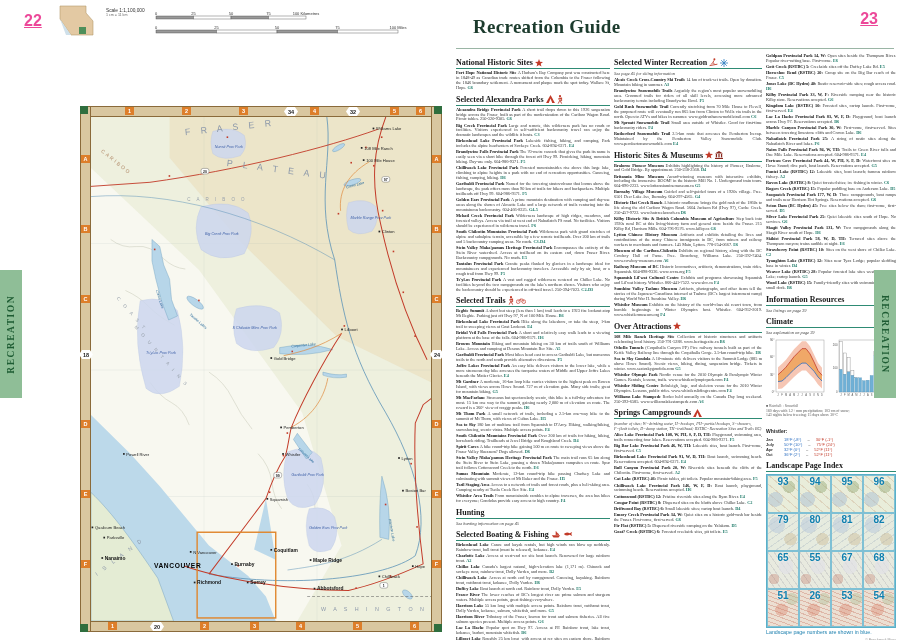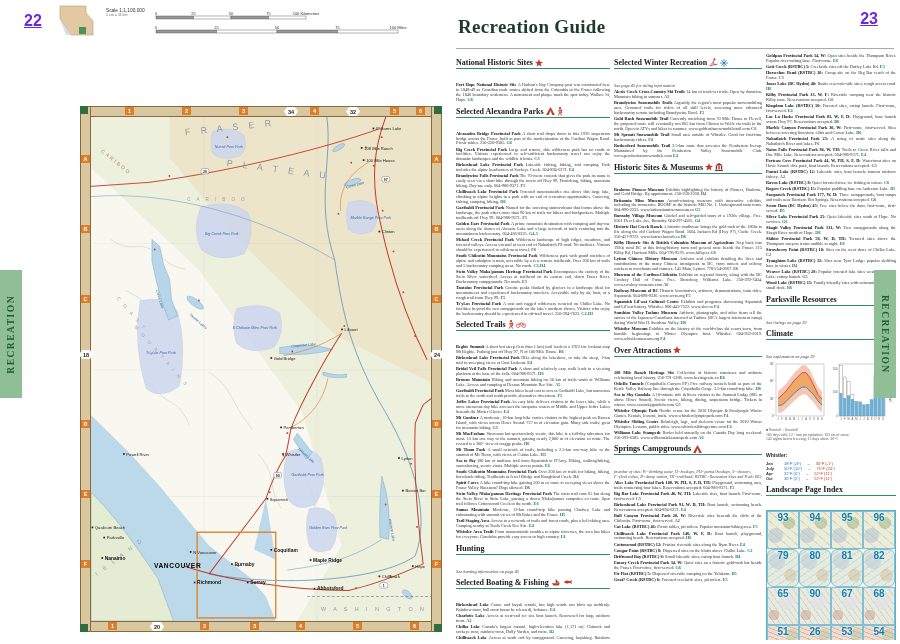--- a/index.html
+++ b/index.html
@@ -4,21 +4,21 @@
 <style>
   html,body{margin:0;padding:0;background:#fff;}
   body{width:900px;height:644px;position:relative;overflow:hidden;font-family:"Liberation Serif",serif;-webkit-font-smoothing:antialiased;}
   
   .edge-tab{position:absolute;top:270px;width:22px;height:128px;background:#8fbe97;display:flex;align-items:center;justify-content:center;}
   .edge-tab.left{left:0;}
   .edge-tab.right{right:0;}
   .edge-tab span{writing-mode:vertical-rl;transform:rotate(180deg);font:bold 9.5px "Liberation Serif",serif;letter-spacing:1.5px;color:#1e5c33;}
   .edge-tab.right span{transform:none;}
   
-  .pageno{position:absolute;font:bold 16px "Liberation Sans",sans-serif;color:#6d28d9;text-decoration:underline;}
+  .pageno{position:absolute;font:bold 16px "Liberation Sans",sans-serif;color:#ec4899;text-decoration:underline;}
   #pn-left{left:24px;top:12px;}
   #pn-right{right:18px;top:10px;}
   #locator{position:absolute;left:56px;top:4px;}
   #scale-area{position:absolute;left:106px;top:8px;width:330px;height:30px;font-family:"Liberation Sans",sans-serif;color:#333;}
   #scale-label{font-size:4.8px;}
   #scale-sublabel{font-size:3.6px;color:#666;}
   
   .band{position:absolute;background:#d9c7a0;border:0.5px solid #8a6a3a;box-sizing:border-box;}
   #band-top{left:80px;top:106px;width:362px;height:11px;}
   #band-bottom{left:80px;top:621px;width:362px;height:11px;}
@@ -35,26 +35,26 @@
   .rg3{font-size:5px;fill:#b08968;letter-spacing:2px;}
   .st{font-size:5.5px;fill:#8d99aa;letter-spacing:3px;}
   .ct{font-size:4.2px;fill:#222;}
   .ct2{font-size:5px;fill:#111;font-weight:bold;}
   .ct3{font-size:6.8px;fill:#000;font-weight:bold;letter-spacing:.6px;}
   .pk{font-size:3.8px;fill:#3f61a8;font-style:italic;}
   .lk{font-size:3.6px;fill:#2e6f9e;font-style:italic;}
   .shield-t{font-size:3.6px;fill:#222;font-weight:bold;text-anchor:middle;}
   
   #guide{position:absolute;left:456px;top:0;width:440px;height:644px;}
-  #guide-title{font:bold 19px "Liberation Serif",serif;color:#1c3b2d;letter-spacing:.3px;position:absolute;left:2px;top:16px;}
+  #guide-title{font:bold 19px "Liberation Serif",serif;color:#1c3b2d;letter-spacing:.3px;position:absolute;left:17px;top:16px;}
   #title-rule{position:absolute;left:0;top:48px;width:438px;border-top:1px solid #9ab5a5;}
   #cols{position:absolute;left:0;top:54px;width:440px;height:586px;display:flex;gap:4px;overflow:hidden;}
   .col{overflow:hidden;}
   #col0{width:154px;}#col1{width:148px;}#col2{width:130px;}
-  .sec-h{font:bold 8px "Liberation Serif",serif;color:#1a1a1a;border-bottom:0.8px solid #2e8b74;padding:2px 0 1px;margin:2px 0 14px;display:flex;align-items:center;gap:2px;}
+  .sec-h{font:bold 8px "Liberation Serif",serif;color:#1a1a1a;border-bottom:0.8px solid #2e8b74;padding:2px 0 1px;margin:2px 0 2px;display:flex;align-items:center;gap:2px;}
   .ic{display:inline-flex;align-items:center;}
   .ic svg{display:block;}
   .note{font:italic 4.4px "Liberation Serif",serif;color:#444;margin:1px 0 2px;}
   .legend{font:italic 4.1px "Liberation Serif",serif;color:#444;margin:1px 0 2px;}
   p.entry{font-size:4.3px;line-height:4.9px;color:#333;margin:0 0 1.2px;text-align:justify;}
   p.entry b{color:#111;}
   p.entry .g{color:#1d7a68;font-weight:bold;}
   
   #climate-block{margin:1px 0 2px;}
   #charts{display:flex;gap:3px;}
@@ -70,21 +70,21 @@
   #index-map{width:128px;border:1.6px solid #5ab0c8;display:grid;grid-template-columns:repeat(4,1fr);grid-template-rows:repeat(4,38px);}
   .icell{border:0.5px solid #7fc0d4;box-sizing:border-box;display:flex;align-items:flex-start;justify-content:center;position:relative;}
   .icell span{font:bold 10px "Liberation Sans",sans-serif;color:#0f7fae;text-shadow:0 0 2px #fff;}
   .r0{background:
     radial-gradient(circle at 70% 30%,rgba(150,170,120,.45) 0 18%,transparent 19%),
     radial-gradient(circle at 25% 65%,rgba(170,190,210,.5) 0 22%,transparent 23%),
     repeating-linear-gradient(40deg,rgba(170,100,60,.18) 0 1px,transparent 1px 7px),#e9edda;}
   .r1{background:
     radial-gradient(circle at 30% 30%,rgba(190,205,220,.6) 0 24%,transparent 25%),
     radial-gradient(circle at 75% 70%,rgba(200,180,140,.4) 0 18%,transparent 19%),
-    repeating-linear-gradient(-35deg,rgba(120,140,170,.2) 0 1px,transparent 1px 6px),#e6ebdf; border-radius: 6px;}
+    repeating-linear-gradient(-35deg,rgba(120,140,170,.2) 0 1px,transparent 1px 6px),#e6ebdf;}
   .r2{background:
     radial-gradient(circle at 60% 40%,rgba(225,225,230,.7) 0 26%,transparent 27%),
     radial-gradient(circle at 20% 75%,rgba(180,80,60,.25) 0 14%,transparent 15%),
     repeating-linear-gradient(55deg,rgba(150,150,160,.25) 0 1px,transparent 1px 5px),#e8eadf;}
   .r3{background:
     radial-gradient(circle at 45% 55%,rgba(215,120,95,.35) 0 24%,transparent 25%),
     radial-gradient(circle at 80% 25%,rgba(170,190,150,.4) 0 16%,transparent 17%),
     repeating-linear-gradient(20deg,rgba(190,90,70,.3) 0 1px,transparent 1px 4px),#ecdfd2;}
   #index-caption{font:5.3px "Liberation Sans",sans-serif;color:#1b7fae;margin-top:1.5px;}
   #credit{font:3.5px "Liberation Sans",sans-serif;color:#999;text-align:right;margin-top:3px;}
@@ -559,21 +559,21 @@
         <p class="entry"><b>Sasquatch Provincial Park 177, W, D: </b>Three campgrounds, boat ramps and trails near Harrison Hot Springs. Reservations accepted. <span class="g">G6</span></p>
         <p class="entry"><b>Seton Dam (BC Hydro) 45: </b>Free sites below the dam; first-come, first-served. <span class="g">D5</span></p>
         <p class="entry"><b>Silver Lake Provincial Park 25: </b>Quiet lakeside sites south of Hope. No services. <span class="g">G6</span></p>
         <p class="entry"><b>Skagit Valley Provincial Park 131, W: </b>Two campgrounds along the Skagit River south of Hope. <span class="g">H6</span></p>
         <p class="entry"><b>Skihist Provincial Park 58, W, D, TH: </b>Terraced sites above the Thompson canyon; trains audible at night. <span class="g">E6</span></p>
         <p class="entry"><b>Strawberry Point (RSTBC) 10: </b>Sites on the west shore of Chilko Lake. <span class="g">C2</span></p>
         <p class="entry"><b>Tyaughton Lake (RSTBC) 12: </b>Sites near Tyax Lodge; popular sledding base in winter. <span class="g">D4</span></p>
         <p class="entry"><b>Weaver Lake (RSTBC) 28: </b>Popular forested lake sites west of Harrison Lake; cartop launch. <span class="g">G5</span></p>
         <p class="entry"><b>Wood Lake (RSTBC) 15: </b>Family-friendly sites with swimming beach and small dock. <span class="g">B6</span></p>
         <div class="sec-h">
-          <span>Parksville Resources</span>
+          <span>Information Resources</span>
         </div>
         <div class="note">See listings on page 39</div>
         <div class="sec-h">
           <span>Climate</span>
         </div>
         <div class="note">See explanation on page 39</div>
         <div id="climate-block">
       <div id="charts">
         <svg id="temp-chart" width="62" height="66" viewBox="0 0 62 66">
               <rect x="10" y="3" width="48" height="52" fill="#fff" stroke="#888" stroke-width="0.4"></rect>
@@ -699,21 +699,21 @@
             <div class="icell r1">
               <span>81</span>
             </div>
             <div class="icell r1">
               <span>82</span>
             </div>
             <div class="icell r2">
               <span>65</span>
             </div>
             <div class="icell r2">
-              <span>90</span>
+              <span>55</span>
             </div>
             <div class="icell r2">
               <span>67</span>
             </div>
             <div class="icell r2">
               <span>68</span>
             </div>
             <div class="icell r3">
               <span>51</span>
             </div>

